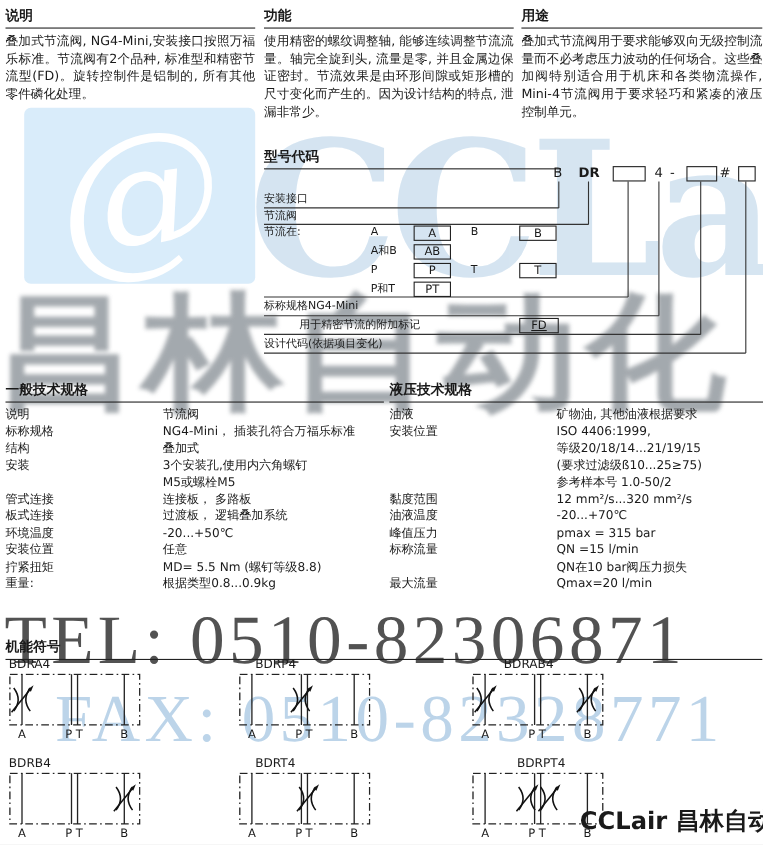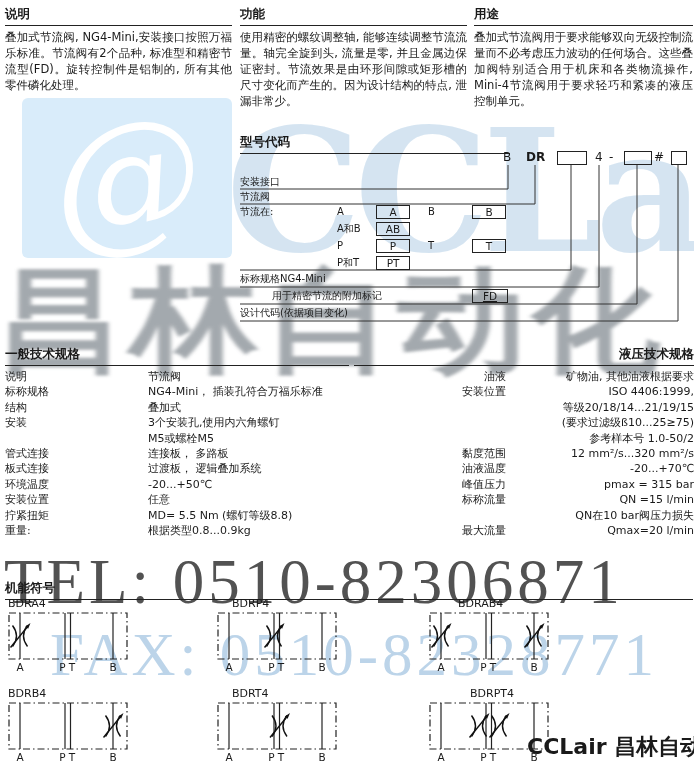--- a/index.html
+++ b/index.html
@@ -183,21 +183,21 @@
     <div class="spec-row">
         <span class="spec-label">拧紧扭矩</span>
         <span class="spec-value">MD= 5.5 Nm (螺钉等级8.8)</span>
       </div>
     <div class="spec-row">
         <span class="spec-label">重量:</span>
         <span class="spec-value">根据类型0.8...0.9kg</span>
       </div>
   </div>
 
-  <div class="ly spec" style="left:354px;top:346px;width:340px;text-align:right;">
+  <div class="ly spec" style="left:354px;top:346px;width:340px;">
     <div class="sec-h">液压技术规格</div>
     <div class="spec-row">
         <span class="spec-label spec-label-h">油液</span>
         <span class="spec-value">矿物油, 其他油液根据要求</span>
       </div>
     <div class="spec-row">
         <span class="spec-label spec-label-h">安装位置</span>
         <span class="spec-value">ISO 4406:1999,
 等级20/18/14...21/19/15
 (要求过滤级ß10...25≥75)

